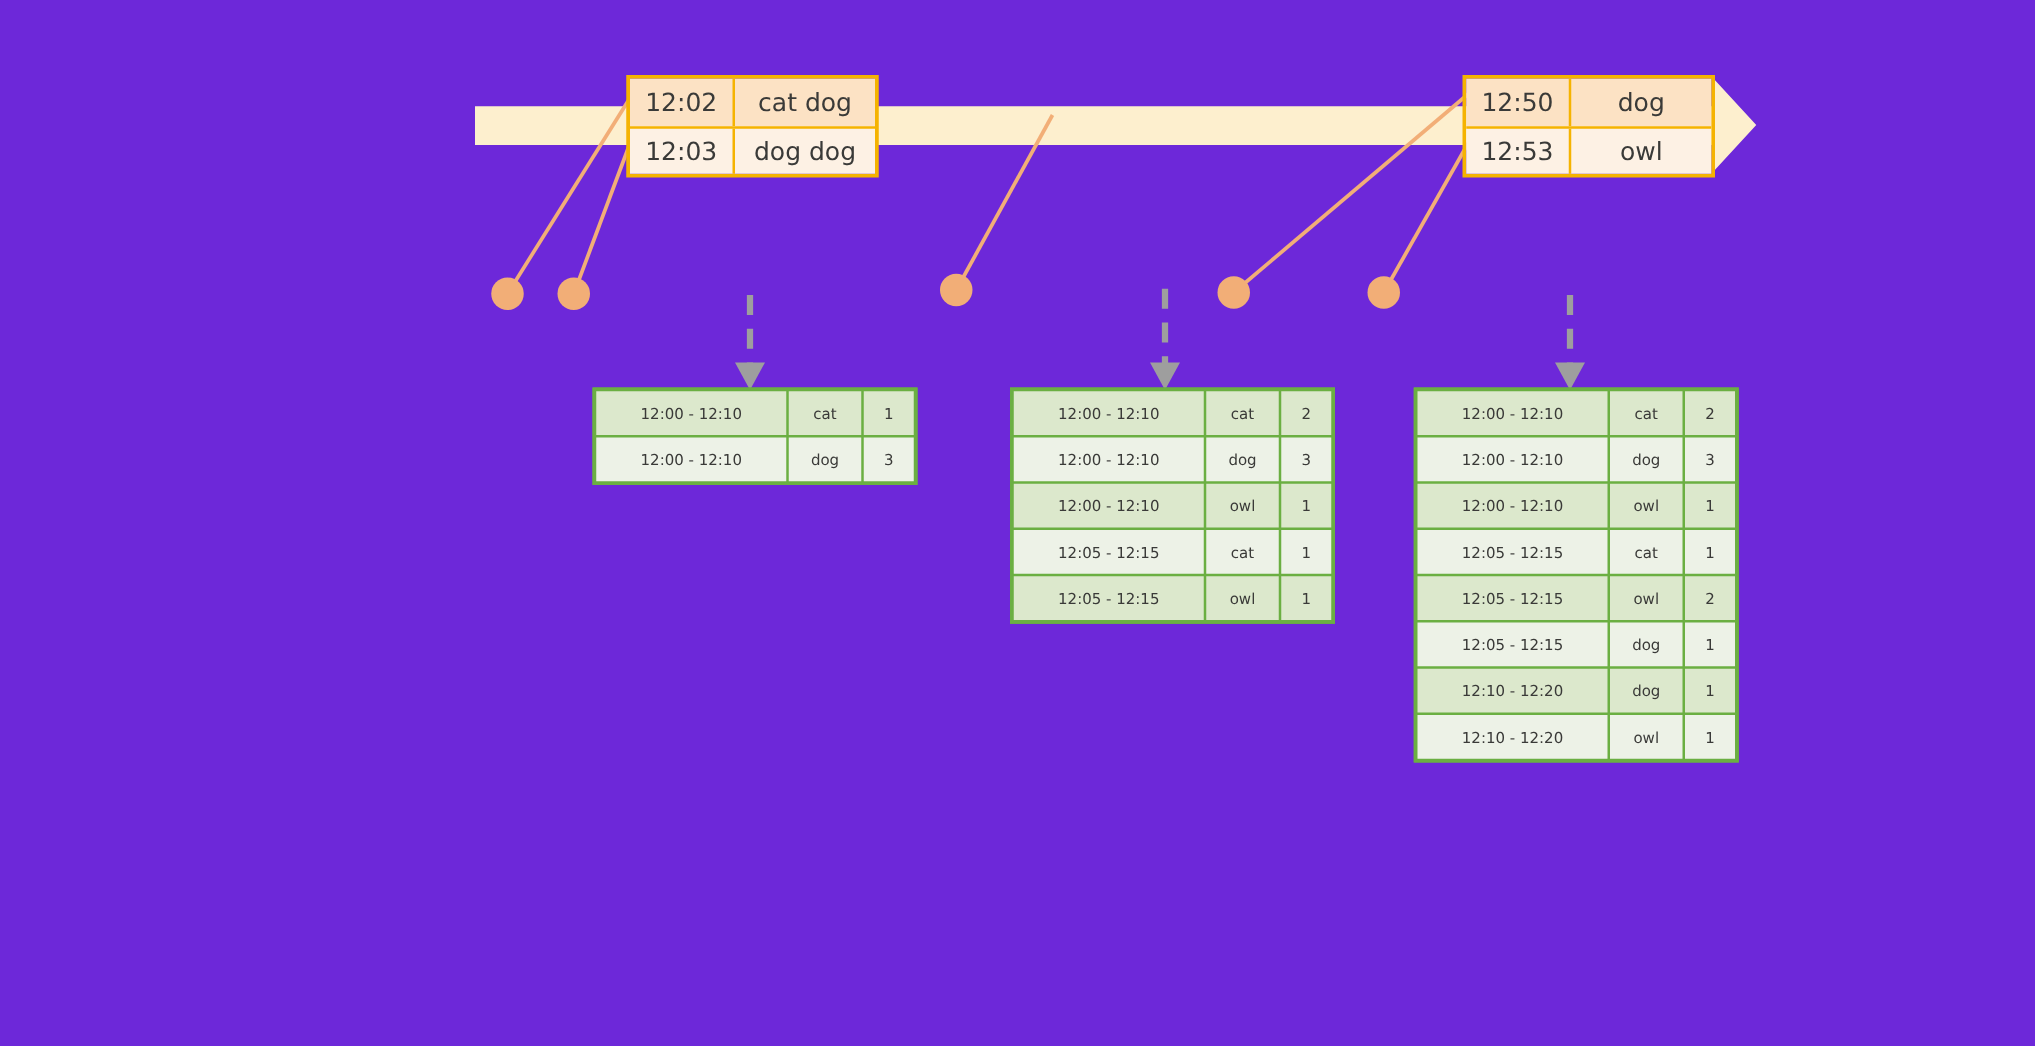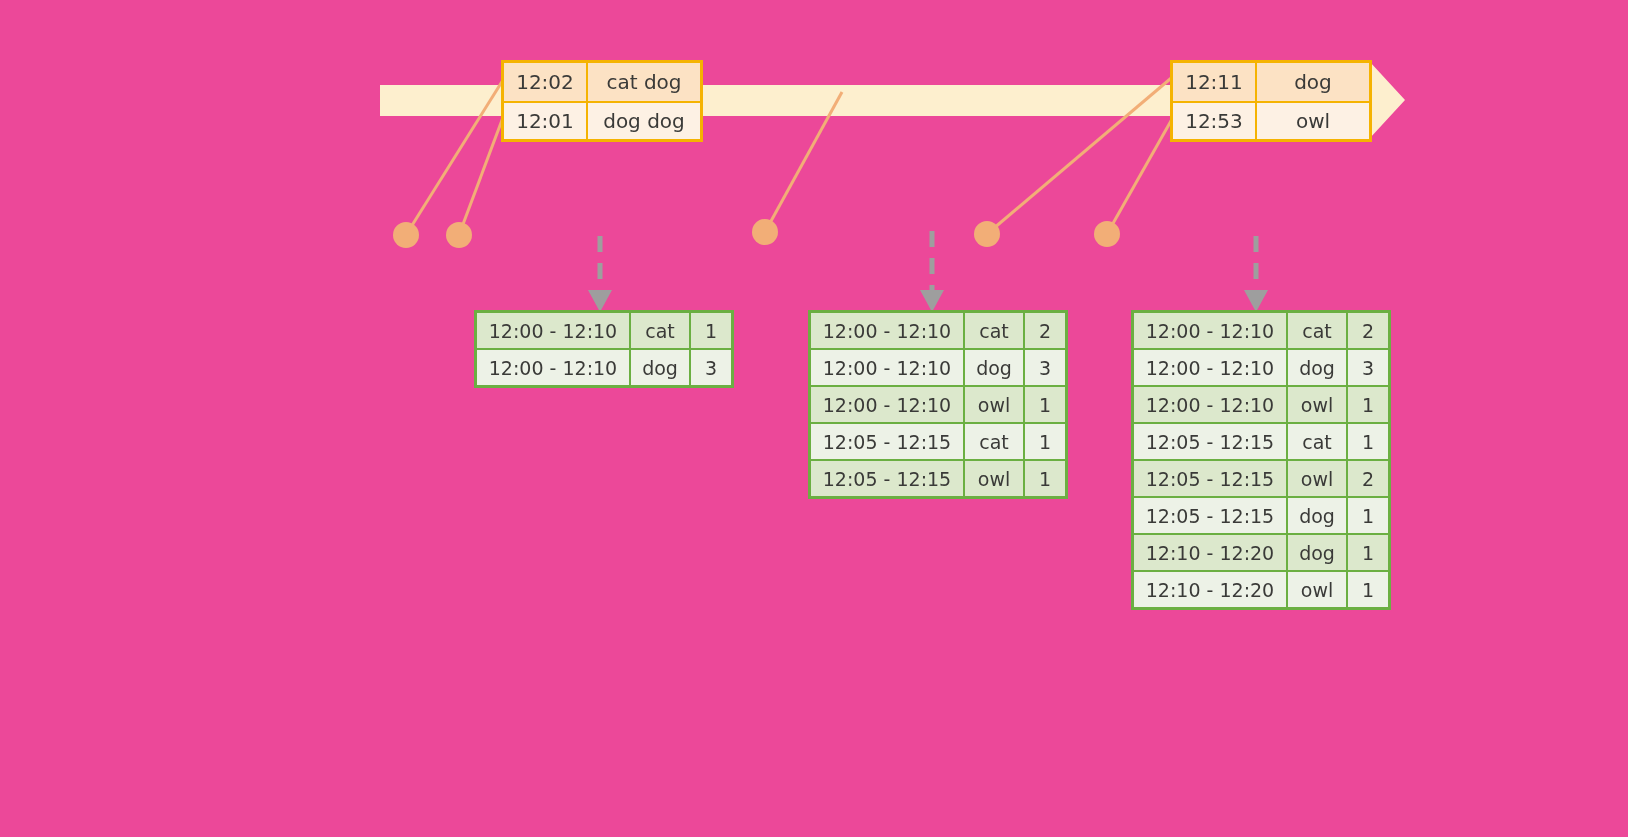--- a/index.html
+++ b/index.html
@@ -4,21 +4,21 @@
 <style>
   html, body {
     margin: 0;
     padding: 0;
     background: #000000;
   }
   #canvas {
     position: relative;
     width: 1628px;
     height: 837px;
-    background: #ec4899;
+    background: #6d28d9;
     overflow: hidden;
     font-family: "DejaVu Sans", "Liberation Sans", sans-serif;
   }
   svg.layer {
     position: absolute;
     left: 0;
     top: 0;
     width: 1628px;
     height: 837px;
     pointer-events: none;
@@ -76,21 +76,21 @@
   }
   .res-row {
     display: flex;
     height: 35px;
     gap: 2px;
   }
   .res-cell {
     display: flex;
     align-items: center;
     justify-content: center;
-    font-size: 19px;
+    font-size: 12px;
     color: #3a3a38;
     box-sizing: border-box;
     white-space: nowrap;
   }
   .res-row.shade-a .res-cell { background: #DCE8CC; }
   .res-row.shade-b .res-cell { background: #EDF2E7; }
   .res-window { width: 152px; }
   .res-word   { width: 58px; }
   .res-count  { width: 40px; }
 </style>
@@ -130,29 +130,29 @@
       <polygon points="1244,290 1268,290 1256,312"></polygon>
     </g>
   </svg>
 
   <div class="event-box" style="left:501px; top:60px;">
     <div class="event-row shade-a">
       <span class="event-time">12:02</span>
       <span class="event-words">cat dog</span>
     </div>
     <div class="event-row shade-b">
-      <span class="event-time">12:01</span>
+      <span class="event-time">12:03</span>
       <span class="event-words">dog dog</span>
     </div>
   </div>
 
 
   <div class="event-box" style="left:1170px; top:60px;">
     <div class="event-row shade-a">
-      <span class="event-time">12:11</span>
+      <span class="event-time">12:50</span>
       <span class="event-words">dog</span>
     </div>
     <div class="event-row shade-b">
       <span class="event-time">12:53</span>
       <span class="event-words">owl</span>
     </div>
   </div>
 
   <div class="result-table" id="result-table-1" style="left:474px; top:310px;">
       <div class="res-row shade-a">

